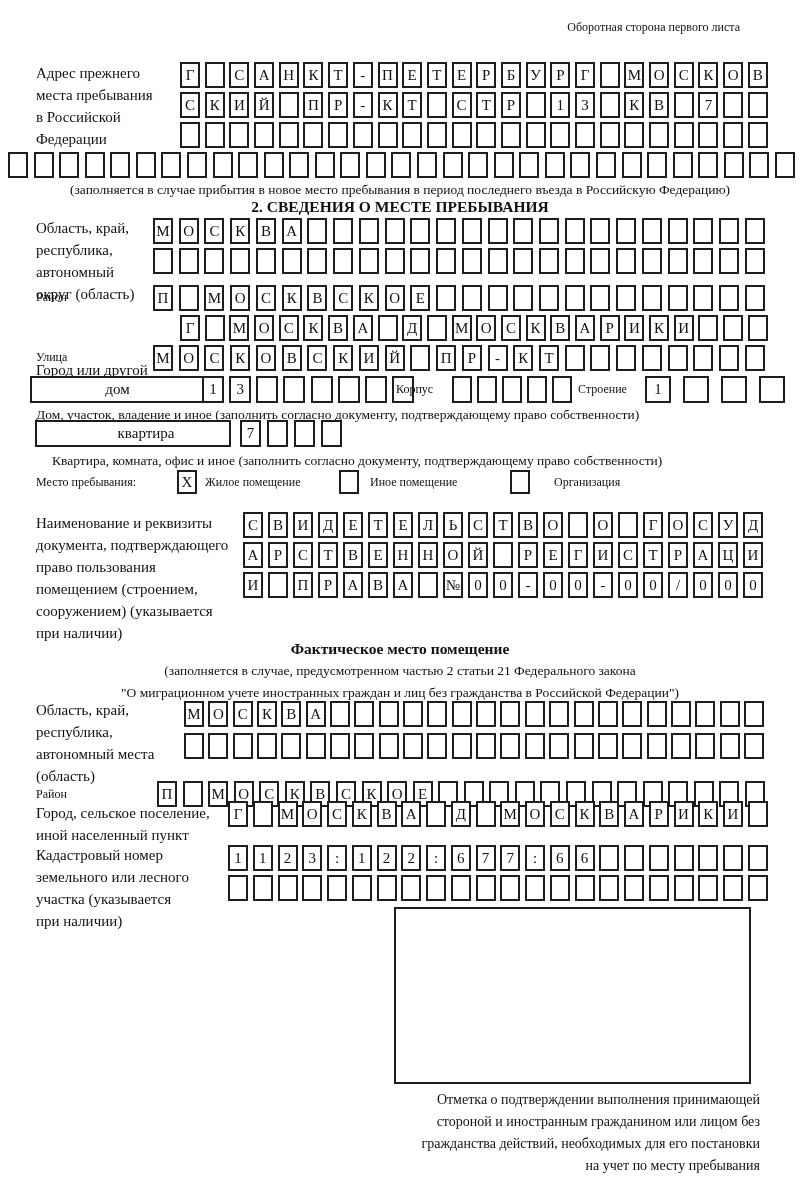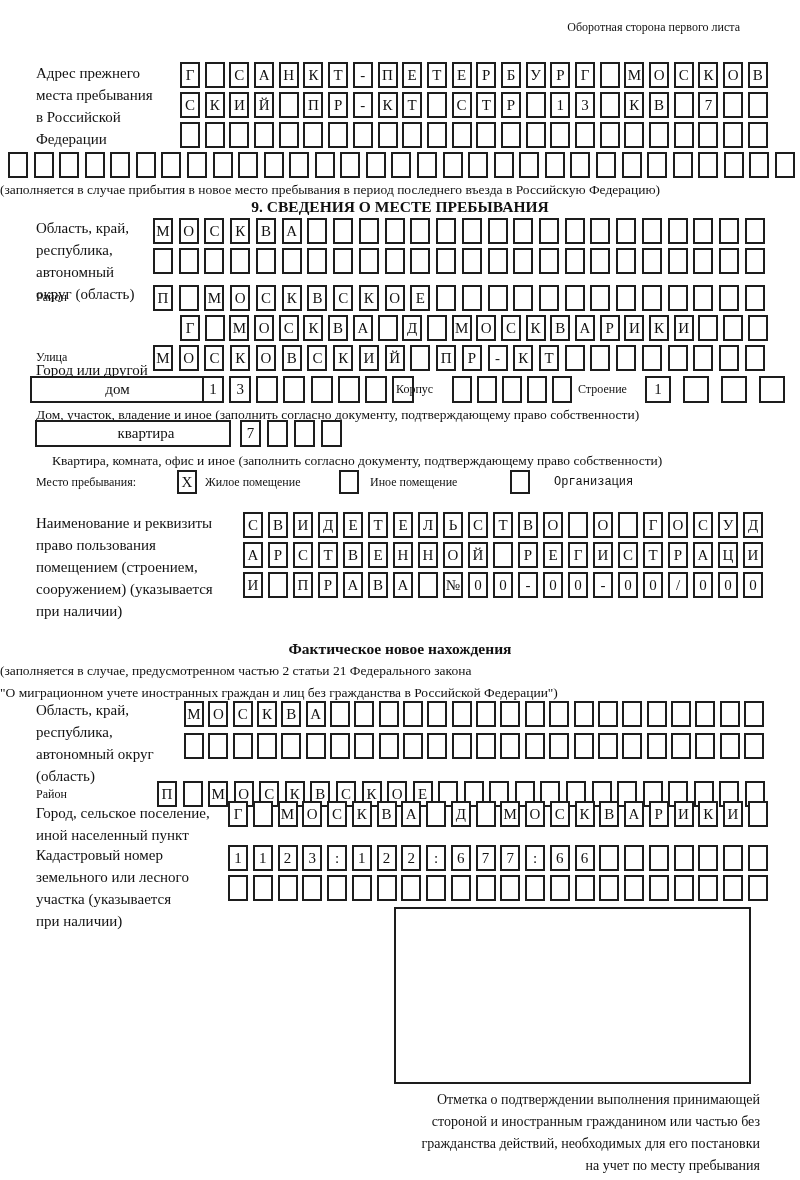--- a/index.html
+++ b/index.html
@@ -3,21 +3,21 @@
 <meta charset="utf-8">
 <style>
   html,body{margin:0;padding:0;background:#fff;}
   .page{position:relative;width:800px;height:1180px;background:#ffffff;overflow:hidden;
         font-family:"Liberation Serif","DejaVu Serif",serif;color:#111;}
   .abs{position:absolute;}
   .label{font-size:15px;line-height:22px;}
   .label-1{font-size:12px;line-height:17px;}
   .caption{font-size:13.5px;line-height:16px;}
   .title{font-size:15.5px;font-weight:bold;text-align:center;width:800px;}
-  .center{text-align:left;width:800px;}
+  .center{text-align:center;width:800px;}
   .grid{position:absolute;display:flex;justify-content:space-between;}
   .cell{flex:none;width:20px;height:26px;border:2px solid #1d1d1d;box-sizing:border-box;
         display:flex;align-items:center;justify-content:center;
         font-size:15px;color:#111;background:#fff;}
   .g8 .cell{width:22px;height:27px;}
   .g5 .cell{width:20px;height:27px;}
   .gwide .cell{width:26px;height:27px;}
   .gapt .cell{width:21px;height:27px;}
   .widebox{position:absolute;border:2px solid #1d1d1d;box-sizing:border-box;background:#fff;
            display:flex;align-items:center;justify-content:center;font-size:15px;}
@@ -144,21 +144,21 @@
       <span class="cell"></span>
       <span class="cell"></span>
       <span class="cell"></span>
       <span class="cell"></span>
       <span class="cell"></span>
       <span class="cell"></span>
       <span class="cell"></span>
     </div>
   <div class="abs caption center" style="left:0;top:182px;">(заполняется в случае прибытия в новое место пребывания в период последнего въезда в Российскую Федерацию)</div>
 
-  <div class="abs title" style="left:0;top:198px;">9. СВЕДЕНИЯ О МЕСТЕ ПРЕБЫВАНИЯ</div>
+  <div class="abs title" style="left:0;top:198px;">2. СВЕДЕНИЯ О МЕСТЕ ПРЕБЫВАНИЯ</div>
 
   <div class="abs label" style="left:36px;top:217px;">
       <div>Область, край,</div>
       <div>республика,</div>
       <div>автономный</div>
       <div>округ (область)</div>
     </div>
   <div class="grid" style="left:153px;top:218px;width:612px;">
       <span class="cell">М</span>
       <span class="cell">О</span>
@@ -335,24 +335,25 @@
       <span class="cell"></span>
     </div>
   <div class="abs caption" style="left:36px;top:453px;margin-left:16px;">Квартира, комната, офис и иное (заполнить согласно документу, подтверждающему право собственности)</div>
 
   <div class="abs label-1" style="left:36px;top:474px;">Место пребывания:</div>
   <div class="cbox" style="left:177px;top:470px;">X</div>
   <div class="abs label-1" style="left:205px;top:474px;">Жилое помещение</div>
   <div class="cbox" style="left:339px;top:470px;"></div>
   <div class="abs label-1" style="left:370px;top:474px;">Иное помещение</div>
   <div class="cbox" style="left:510px;top:470px;"></div>
-  <div class="abs label-1" style="left:554px;top:474px;font-family:Liberation Mono, monospace;">Организация</div>
+  <div class="abs label-1" style="left:554px;top:474px;">Организация</div>
 
   <div class="abs label" style="left:36px;top:512px;">
       <div>Наименование и реквизиты</div>
+      <div>документа, подтверждающего</div>
       <div>право пользования</div>
       <div>помещением (строением,</div>
       <div>сооружением) (указывается</div>
       <div>при наличии)</div>
     </div>
   <div class="grid" style="left:243px;top:512px;width:520px;">
       <span class="cell">С</span>
       <span class="cell">В</span>
       <span class="cell">И</span>
       <span class="cell">Д</span>
@@ -414,28 +415,28 @@
       <span class="cell">0</span>
       <span class="cell">-</span>
       <span class="cell">0</span>
       <span class="cell">0</span>
       <span class="cell">/</span>
       <span class="cell">0</span>
       <span class="cell">0</span>
       <span class="cell">0</span>
     </div>
 
-  <div class="abs title" style="left:0;top:640px;">Фактическое новое нахождения</div>
+  <div class="abs title" style="left:0;top:640px;">Фактическое место помещение</div>
   <div class="abs caption center" style="left:0;top:663px;">(заполняется в случае, предусмотренном частью 2 статьи 21 Федерального закона</div>
   <div class="abs caption center" style="left:0;top:685px;">"О миграционном учете иностранных граждан и лиц без гражданства в Российской Федерации")</div>
 
   <div class="abs label" style="left:36px;top:699px;">
       <div>Область, край,</div>
       <div>республика,</div>
-      <div>автономный округ</div>
+      <div>автономный места</div>
       <div>(область)</div>
     </div>
   <div class="grid" style="left:184px;top:701px;width:580px;">
       <span class="cell">М</span>
       <span class="cell">О</span>
       <span class="cell">С</span>
       <span class="cell">К</span>
       <span class="cell">В</span>
       <span class="cell">А</span>
       <span class="cell"></span>
@@ -592,18 +593,18 @@
       <span class="cell"></span>
       <span class="cell"></span>
       <span class="cell"></span>
       <span class="cell"></span>
       <span class="cell"></span>
     </div>
 
   <div class="stamp" style="left:394px;top:907px;width:357px;height:177px;"></div>
   <div class="abs" style="left:390px;top:1089px;width:370px;text-align:right;font-size:14px;line-height:22px;">
       <div>Отметка о подтверждении выполнения принимающей</div>
-      <div>стороной и иностранным гражданином или частью без</div>
+      <div>стороной и иностранным гражданином или лицом без</div>
       <div>гражданства действий, необходимых для его постановки</div>
       <div>на учет по месту пребывания</div>
     </div>
 
 </div>
 
 </body></html>

